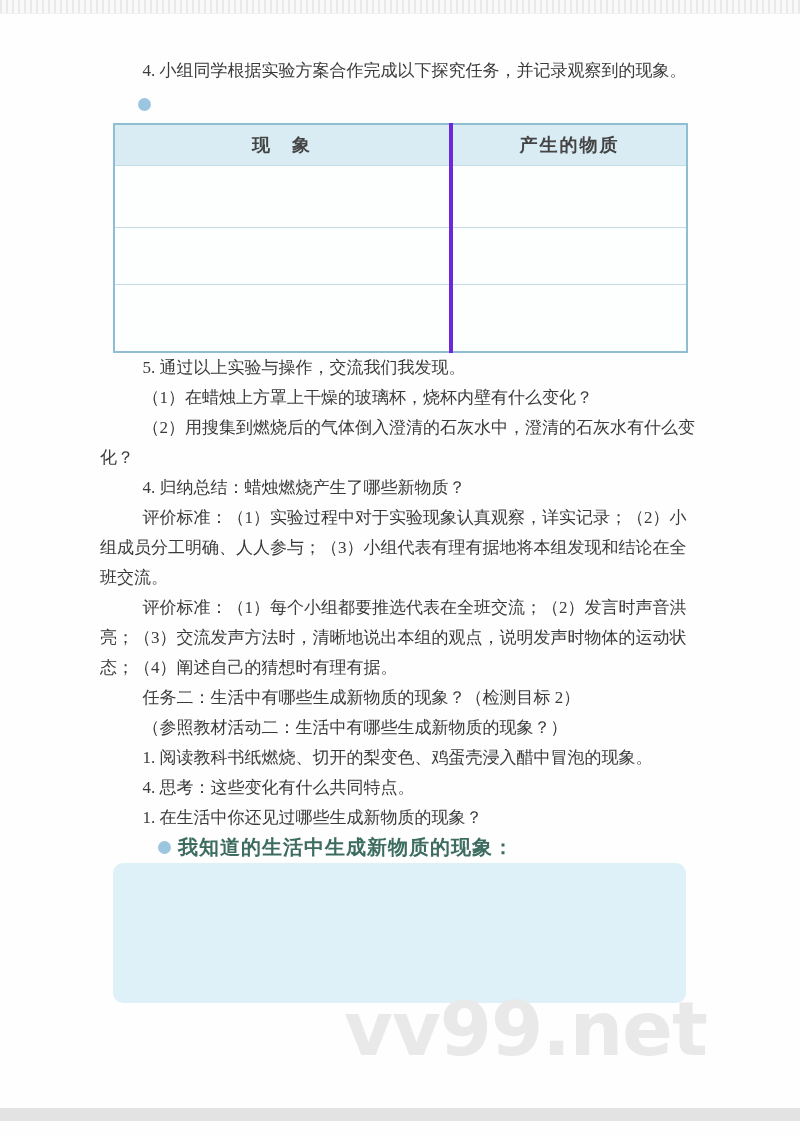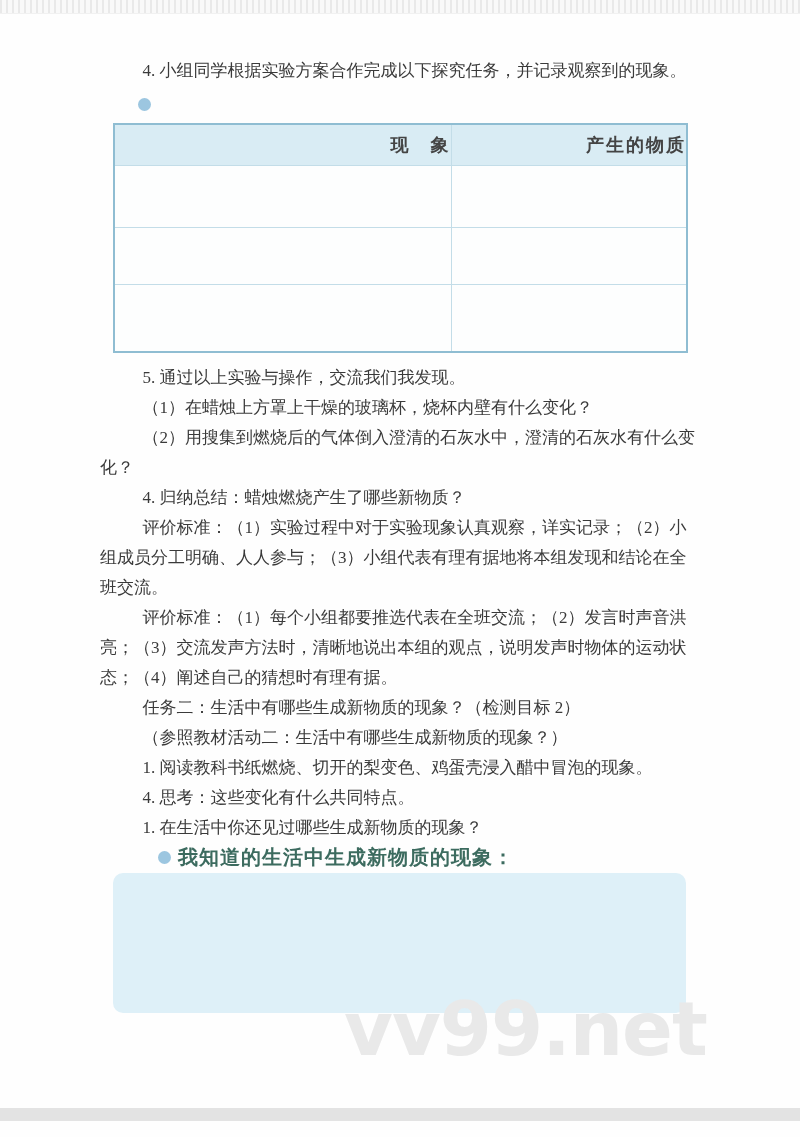--- a/index.html
+++ b/index.html
@@ -59,40 +59,40 @@
     border-collapse:collapse;
     margin:4px 0 0 13px;
     width:573px;
     table-layout:fixed;
     background:#fdfefe;
   }
   table.record-table{border:2px solid var(--table-border);}
   table.record-table th,
   table.record-table td{
     border:1px solid var(--table-grid);
-    border-left:1px solid #6d28d9;
+    border-left:4px solid #6d28d9;
     padding:0;
   }
   table.record-table th:first-child,
   table.record-table td:first-child{border-left:none;}
   table.record-table th{
     background:var(--table-header-bg);
     height:40px;
     font-size:18px;
     font-weight:600;
     color:#444;
-    text-align:right;
+    text-align:center;
     letter-spacing:2px;
   }
   table.record-table col.c1{width:337px;}
   table.record-table col.c2{width:236px;}
   tr.row-1 td{height:61px;}
   tr.row-2 td{height:56px;}
   tr.row-3 td{height:66px;}
-  .paragraphs{margin-top:10px;}
+  .paragraphs{margin-top:0;}
   .answer-box{
     margin:4px 0 0 13px;
     width:573px;height:140px;
     background:var(--answer-box-bg);
     border-radius:10px;
   }
   .watermark{
     position:absolute;
     left:344px;top:992px;
     font-family:"DejaVu Sans","Liberation Sans",sans-serif;

